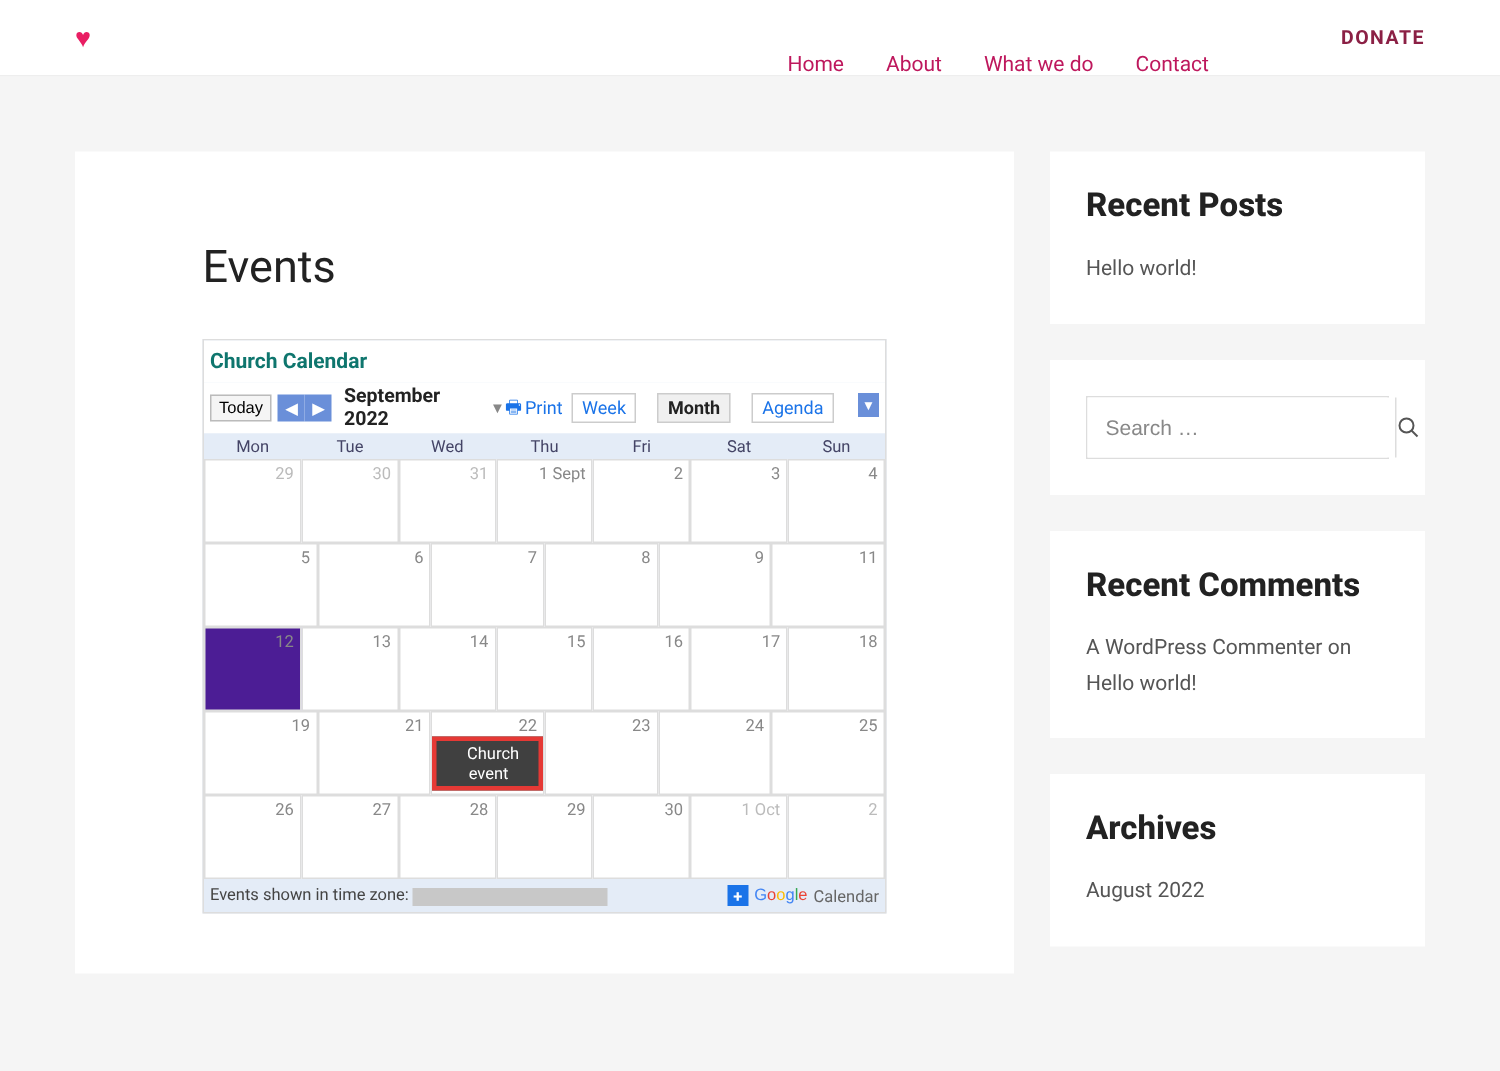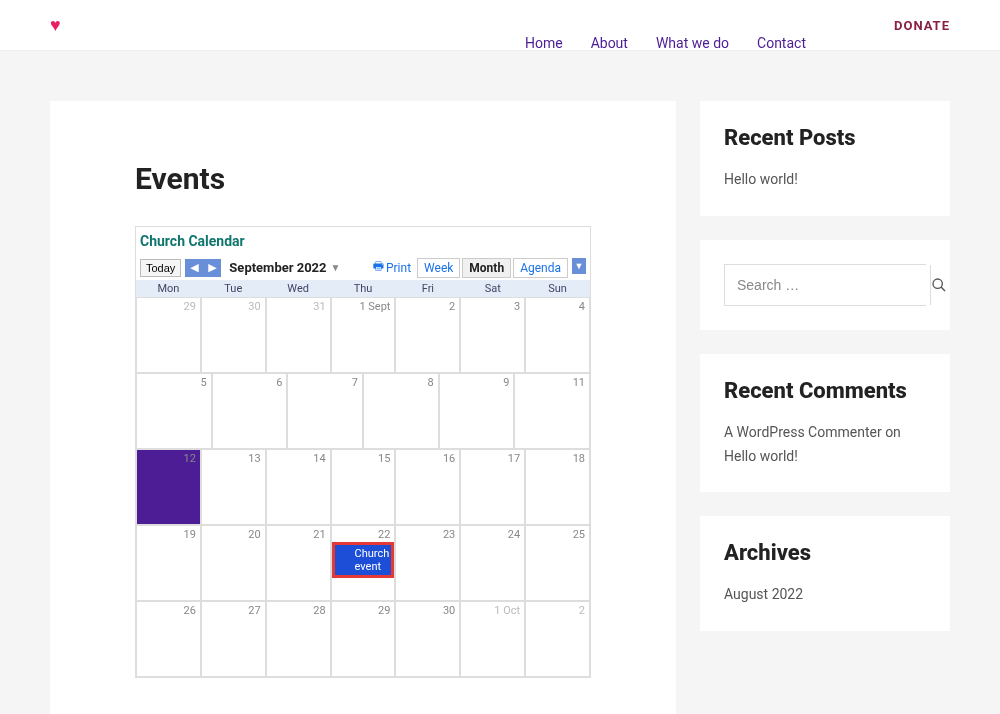--- a/index.html
+++ b/index.html
@@ -2,55 +2,55 @@
 <html><head>
 <meta charset="utf-8">
 <style>
 * { box-sizing: border-box; margin: 0; padding: 0; }
 body { font-family: -apple-system, BlinkMacSystemFont, "Segoe UI", Roboto, sans-serif; background: #f5f5f5; color: #333; }
 
 
 .header { background: #fff; border-bottom: 1px solid #eee; display: flex; align-items: center; justify-content: space-between; padding: 0 50px; height: 51px; }
 .logo { color: #e91e63; font-size: 18px; }
 .nav { display: flex; gap: 28px; align-items: center; margin-left: auto; }
-.nav-item { color: #4c1d95; text-decoration: none; font-size: 14px; cursor: pointer; margin-top: 36px; }
+.nav-item { color: #be185d; text-decoration: none; font-size: 14px; cursor: pointer; margin-top: 36px; }
 .donate { color: #8b2045; font-weight: 700; font-size: 13px; letter-spacing: 1px; margin-left: 60px; cursor: pointer; }
 
 
 .container { display: flex; gap: 24px; padding: 50px; max-width: 1000px; margin: 0 auto; }
 .main { background: #fff; flex: 1; padding: 60px 85px 40px; }
 .sidebar { width: 250px; display: flex; flex-direction: column; gap: 24px; }
 .widget { background: #fff; padding: 24px; }
 
-.page-title { font-size: 30px; font-weight: 700; color: #222; margin-bottom: 30px; }
+.page-title { font-size: 30px; font-weight: 400; color: #222; margin-bottom: 30px; }
 
 
 .cal-wrap { border: 1px solid #ddd; background: #e4ecf7; }
 .cal-title { font-weight: 700; font-size: 14px; padding: 6px 4px; color: #0f766e; background: #fff; }
 .cal-toolbar { display: flex; align-items: center; padding: 2px 4px; background: #fff; justify-content: flex-end; }
 .btn-today { border: 1px solid #bbb; background: #f5f5f5; font-size: 11px; padding: 2px 5px; cursor: pointer; }
 .nav-arrows { display: flex; margin: 0 4px; }
 .arrow-btn { background: #6a8fd9; color: #fff; border: none; width: 18px; height: 18px; font-size: 11px; cursor: pointer; display: flex; align-items: center; justify-content: center; }
 .month-label { font-weight: 700; font-size: 13px; color: #222; margin-left: 4px; }
 .month-drop { color: #888; margin-left: 4px; font-size: 10px; cursor: pointer; }
 .spacer { flex: 1; }
 .print-btn { color: #1a73e8; font-size: 12px; display: flex; align-items: center; gap: 2px; cursor: pointer; }
-.view-tabs { display: flex; gap: 2px; margin-left: 6px; }
+.view-tabs { display: flex; gap: 14px; margin-left: 6px; }
 .view-tab { font-size: 12px; padding: 2px 6px; border: 1px solid #ccc; background: #fff; color: #1a73e8; cursor: pointer; }
 .view-tab.active { color: #222; font-weight: 700; background: #f0f0f0; }
 .agenda-drop { background: #6a8fd9; color: #fff; width: 14px; height: 16px; font-size: 9px; display: flex; align-items: center; justify-content: center; margin-left: 2px; cursor: pointer; }
 
 .cal-header-row { display: flex; background: #e4ecf7; }
 .cal-header-cell { flex: 1; text-align: center; font-size: 11px; color: #446; padding: 2px 0; }
 .cal-body { display: flex; flex-direction: column; }
-.cal-row { display: flex; height: 76px; border-radius: 14px; }
+.cal-row { display: flex; height: 56px; border-radius: 14px; }
 .cal-cell { flex: 1; background: #fff; border: 1px solid #ddd; position: relative; text-align: right; padding: 2px 4px; font-size: 11px; color: #888; }
 .cal-cell.other-month { color: #bbb; }
 .cal-cell.today { background: #4c1d95; }
-.event-chip { position: absolute; top: 16px; left: 0; right: 0; background: #1d4ed8; color: #fff; font-size: 11px; padding: 2px 20px; border: 3px solid #e53935; cursor: pointer; text-align: center; }
+.event-chip { position: absolute; top: 16px; left: 0; right: 0; background: #404040; color: #fff; font-size: 11px; padding: 2px 20px; border: 3px solid #e53935; cursor: pointer; text-align: right; }
 .cal-footer { display: flex; align-items: center; justify-content: space-between; padding: 4px; background: #e4ecf7; font-size: 11px; color: #444; }
 .tz-mask { background: #c8c8c8; width: 130px; height: 12px; display: inline-block; vertical-align: middle; }
 .gcal-badge { display: flex; align-items: center; gap: 4px; font-size: 11px; color: #666; cursor: pointer; }
 .gcal-plus { background: #1a73e8; color: #fff; width: 14px; height: 14px; display: flex; align-items: center; justify-content: center; font-weight: 700; }
 .gcal-text { font-family: Arial, sans-serif; }
 .gcal-g1 { color: #4285F4; } .gcal-g2 { color: #EA4335; } .gcal-g3 { color: #FBBC05; } .gcal-g4 { color: #34A853; }
 
 
 .search-wrap { display: flex; border: 1px solid #ddd; }
 .search-input { flex: 1; border: none; padding: 12px; font-size: 14px; outline: none; }
@@ -131,38 +131,50 @@
             <div class="cal-cell today">12</div>
             <div class="cal-cell">13</div>
             <div class="cal-cell">14</div>
             <div class="cal-cell">15</div>
             <div class="cal-cell">16</div>
             <div class="cal-cell">17</div>
             <div class="cal-cell">18</div>
           </div>
           <div class="cal-row">
             <div class="cal-cell">19</div>
-            <div class="cal-cell">20</div>
             <div class="cal-cell">21</div>
             <div class="cal-cell">22<div class="event-chip">Church event</div></div>
             <div class="cal-cell">23</div>
             <div class="cal-cell">24</div>
             <div class="cal-cell">25</div>
           </div>
           <div class="cal-row">
             <div class="cal-cell">26</div>
             <div class="cal-cell">27</div>
             <div class="cal-cell">28</div>
             <div class="cal-cell">29</div>
             <div class="cal-cell">30</div>
             <div class="cal-cell other-month">1 Oct</div>
             <div class="cal-cell other-month">2</div>
           </div>
         </div>
 
+      <div class="cal-footer">
+        <span>
+          <span>Events shown in time zone:</span>
+          <span class="tz-mask"></span>
+        </span>
+        <span class="gcal-badge">
+          <span class="gcal-plus">+</span>
+          <span class="gcal-text">
+            <span class="gcal-g1">G</span><span class="gcal-g2">o</span><span class="gcal-g3">o</span><span class="gcal-g1">g</span><span class="gcal-g4">l</span><span class="gcal-g2">e</span>
+          </span>
+          <span>Calendar</span>
+        </span>
+      </div>
     </div>
   </div>
 
   <div class="sidebar">
     <div class="widget">
       <h3 class="widget-title">Recent Posts</h3>
       <div class="widget-item">Hello world!</div>
     </div>
 
     <div class="widget">

